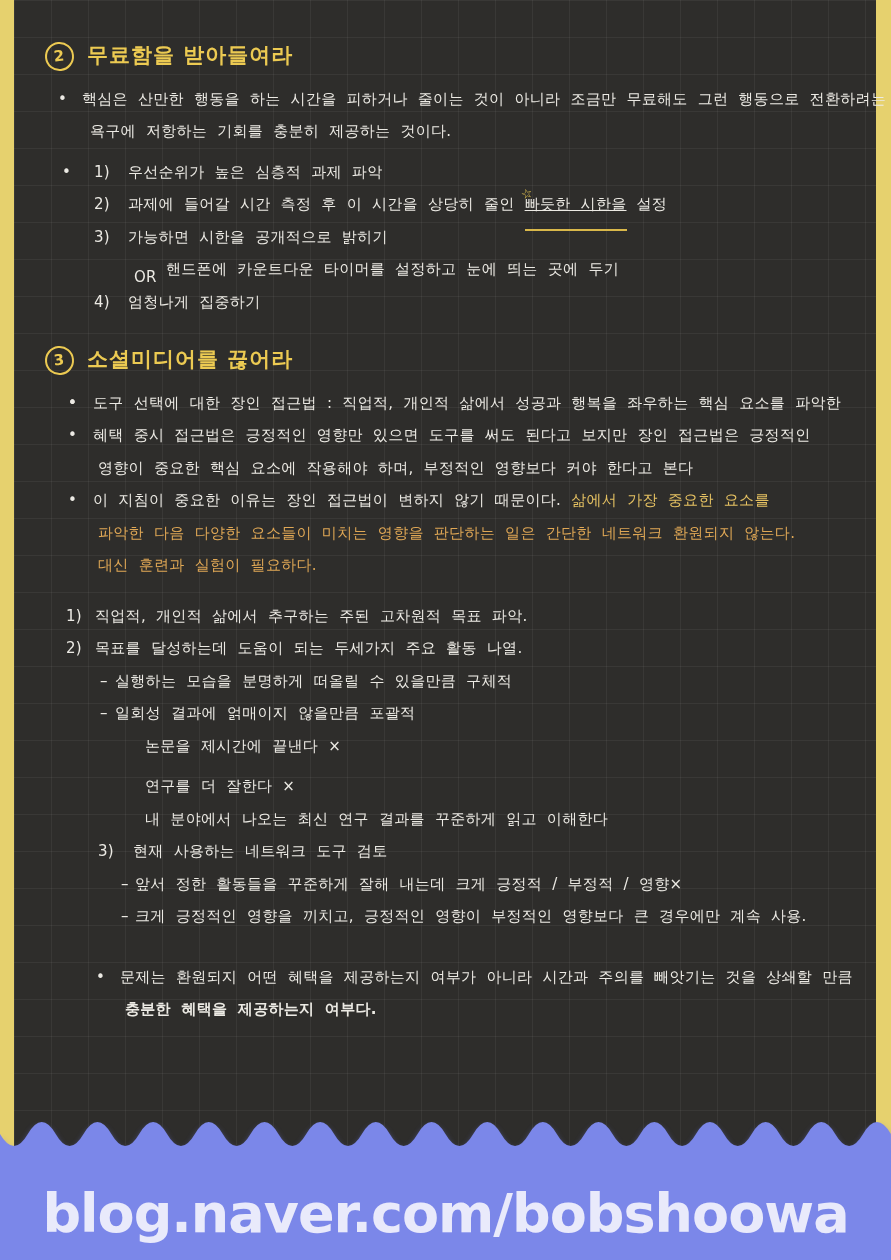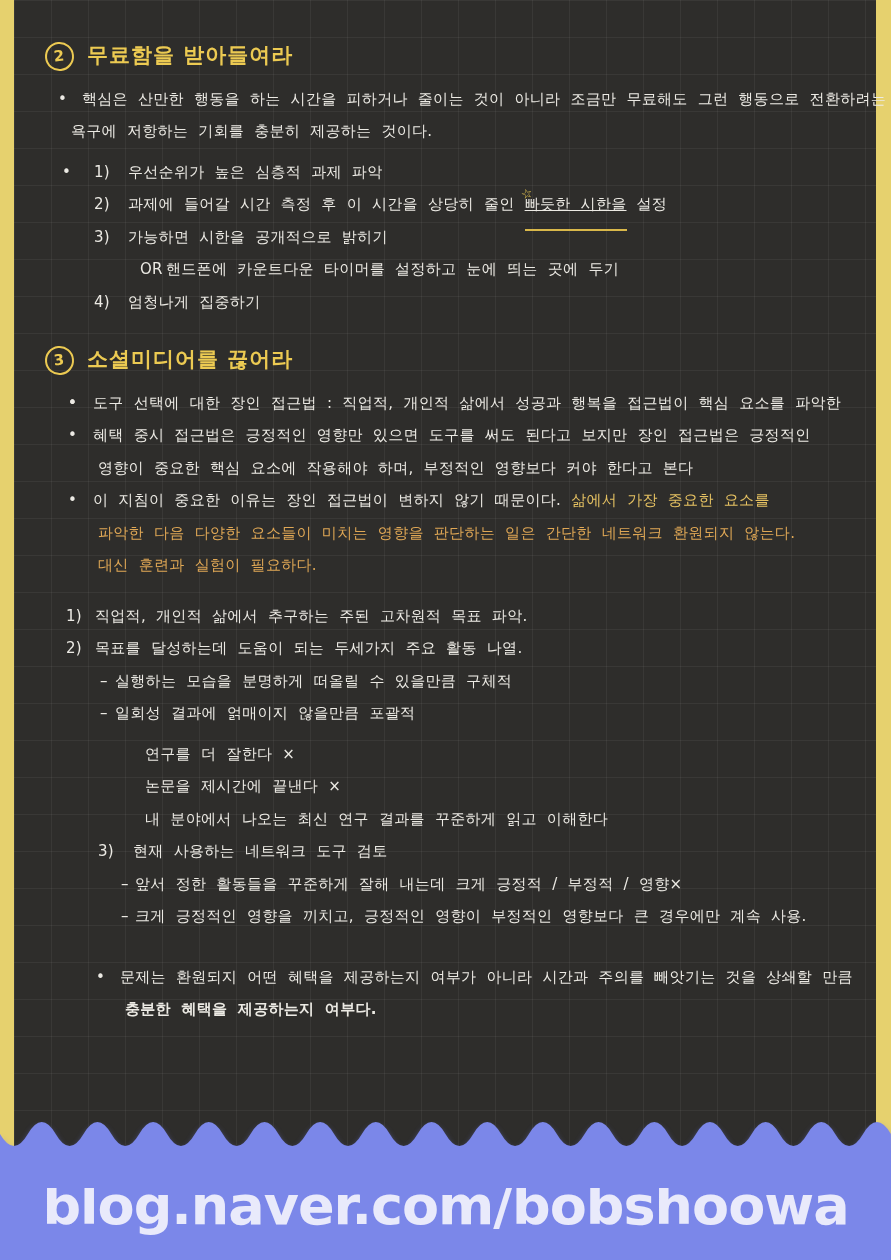--- a/index.html
+++ b/index.html
@@ -21,44 +21,44 @@
   .heading{font-size:21px;font-weight:bold;color:var(--heading,#ecca52);
     padding-left:31px;margin-bottom:12px;letter-spacing:1px;line-height:30px;}
   .circle-num{display:inline-block;width:25px;height:25px;line-height:25px;text-align:center;
     border:2px solid var(--heading,#ecca52);border-radius:50%;font-size:15px;margin-right:13px;
     vertical-align:middle;transform:rotate(-6deg);}
   .line{position:relative;line-height:32.5px;font-size:15px;color:var(--body,#eceae4);
     word-spacing:5px;letter-spacing:.3px;white-space:nowrap;}
   .marker{position:absolute;color:var(--body,#eceae4);}
   
   .i-b1 {padding-left:68px;}  .i-b1 .marker{left:44px;}
-  .i-c1 {padding-left:57px;}
+  .i-c1 {padding-left:76px;}
   .i-b1b{padding-left:86px;}  .i-b1b .marker{left:48px;}
   .i-n1 {padding-left:114px;} .i-n1 .marker{left:80px;}
-  .i-or {padding-left:152px;} .i-or .marker{left:126px;}
+  .i-or {padding-left:152px;} .i-or .marker{left:120px;margin-top:8px;}
   .i-b2 {padding-left:79px;}  .i-b2 .marker{left:54px;}
   .i-c2 {padding-left:84px;}
   .i-n2 {padding-left:81px;}  .i-n2 .marker{left:52px;}
   .i-d1 {padding-left:101px;} .i-d1 .marker{left:86px;}
   .i-ex {padding-left:131px;}
   .i-n3 {padding-left:119px;} .i-n3 .marker{left:84px;}
   .i-d2 {padding-left:121px;} .i-d2 .marker{left:107px;}
   .i-b3 {padding-left:106px;} .i-b3 .marker{left:82px;}
   .i-c3 {padding-left:111px;font-weight:bold;}
   .sp-s{margin-top:8px;} .sp-m{margin-top:18px;} .sp-l{margin-top:28px;}
   .seg.c-a {color:var(--accent,#dfa755);}
   .seg.c-a2{color:var(--accent2,#e5c162);}
   .seg.u{border-bottom:2px solid var(--underline,#d9b84a);padding-bottom:16px;position:relative;text-decoration:underline;}
   .star{position:absolute;left:-4px;top:-17px;font-size:13px;color:var(--heading,#ecca52);
     border:none;transform:rotate(-15deg);}
   .footer{position:absolute;left:0;right:0;bottom:0;height:110px;
     background:var(--footer_bg,#7b87e9);}
   .wave{position:absolute;left:0;top:-32px;width:891px;height:70px;display:block;}
   .footer-text{text-align:center;font-size:54px;font-weight:bold;
-    color:var(--footer_text,#e9eafb);margin-top:24px;letter-spacing:-1px;
+    color:var(--footer_text,#e9eafb);margin-top:32px;letter-spacing:-1px;
     font-family:"DejaVu Sans",sans-serif;}
 </style>
 </head>
 <body style="--bg_yellow: #e6d16e; --note_bg: #2e2d2b; --heading: #ecca52; --body: #eceae4; --accent: #dfa755; --accent2: #e5c162; --underline: #d9b84a; --footer_bg: #7b87e9; --footer_wave_shadow: #6a75d8; --footer_text: #e9eafb;">
 
 <div class="note">
   <div>
       <div class="section-2">
         <div class="heading"><span class="circle-num">2</span><span class="title-text">무료함을  받아들여라</span></div>
         <div class="line i-b1"><span class="marker">•</span><span class="seg">핵심은 산만한 행동을 하는 시간을 피하거나 줄이는 것이 아니라 조금만 무료해도 그런 행동으로 전환하려는</span></div>
@@ -66,32 +66,32 @@
         <div class="line i-b1b sp-s"><span class="marker">•</span></div>
         <div class="line i-n1"><span class="marker">1)</span><span class="seg">우선순위가 높은 심층적 과제 파악</span></div>
         <div class="line i-n1"><span class="marker">2)</span><span class="seg">과제에 들어갈 시간 측정 후 이 시간을 상당히 줄인 </span><span class="seg u">빠듯한 시한을<span class="star">☆</span></span><span class="seg"> 설정</span></div>
         <div class="line i-n1"><span class="marker">3)</span><span class="seg">가능하면 시한을 공개적으로 밝히기</span></div>
         <div class="line i-or"><span class="marker">OR</span><span class="seg">핸드폰에 카운트다운 타이머를 설정하고 눈에 띄는 곳에 두기</span></div>
         <div class="line i-n1"><span class="marker">4)</span><span class="seg">엄청나게 집중하기</span></div>
       </div>
       <div class="section-3">
         <div class="heading"><span class="circle-num">3</span><span class="title-text">소셜미디어를  끊어라</span></div>
         <div class="line i-b2"><span class="marker">•</span></div>
-        <div class="line i-b2"><span class="marker">•</span><span class="seg">도구 선택에 대한 장인 접근법 : 직업적, 개인적 삶에서 성공과 행복을 접근법이 핵심 요소를 파악한</span></div>
+        <div class="line i-b2"><span class="marker">•</span><span class="seg">도구 선택에 대한 장인 접근법 : 직업적, 개인적 삶에서 성공과 행복을 좌우하는 핵심 요소를 파악한</span></div>
         <div class="line i-b2"><span class="marker">•</span><span class="seg">혜택 중시 접근법은 긍정적인 영향만 있으면 도구를 써도 된다고 보지만 장인 접근법은 긍정적인</span></div>
         <div class="line i-c2"><span class="seg">영향이 중요한 핵심 요소에 작용해야 하며, 부정적인 영향보다 커야 한다고 본다</span></div>
         <div class="line i-b2"><span class="marker">•</span><span class="seg">이 지침이 중요한 이유는 장인 접근법이 변하지 않기 때문이다. </span><span class="seg c-a2">삶에서 가장 중요한 요소를</span></div>
         <div class="line i-c2"><span class="seg c-a">파악한 다음 다양한 요소들이 미치는 영향을 판단하는 일은 간단한 네트워크 환원되지 않는다.</span></div>
         <div class="line i-c2"><span class="seg c-a">대신 훈련과 실험이 필요하다.</span></div>
         <div class="line i-n2 sp-m"><span class="marker">1)</span><span class="seg">직업적, 개인적 삶에서 추구하는 주된 고차원적 목표 파악.</span></div>
         <div class="line i-n2"><span class="marker">2)</span><span class="seg">목표를 달성하는데 도움이 되는 두세가지 주요 활동 나열.</span></div>
         <div class="line i-d1"><span class="marker">–</span><span class="seg">실행하는 모습을 분명하게 떠올릴 수 있을만큼 구체적</span></div>
         <div class="line i-d1"><span class="marker">–</span><span class="seg">일회성 결과에 얽매이지 않을만큼 포괄적</span></div>
+        <div class="line i-ex"><span class="seg">논문을 제시간에 끝낸다 ×</span></div>
         <div class="line i-ex sp-s"><span class="seg">연구를 더 잘한다 ×</span></div>
-        <div class="line i-ex"><span class="seg">논문을 제시간에 끝낸다 ×</span></div>
         <div class="line i-ex"><span class="seg">내 분야에서 나오는 최신 연구 결과를 꾸준하게 읽고 이해한다</span></div>
         <div class="line i-n3"><span class="marker">3)</span><span class="seg">현재 사용하는 네트워크 도구 검토</span></div>
         <div class="line i-d2"><span class="marker">–</span><span class="seg">앞서 정한 활동들을 꾸준하게 잘해 내는데 크게 긍정적 / 부정적 / 영향×</span></div>
         <div class="line i-d2"><span class="marker">–</span><span class="seg">크게 긍정적인 영향을 끼치고, 긍정적인 영향이 부정적인 영향보다 큰 경우에만 계속 사용.</span></div>
         <div class="line i-b3 sp-l"><span class="marker">•</span><span class="seg">문제는 환원되지 어떤 혜택을 제공하는지 여부가 아니라 시간과 주의를 빼앗기는 것을 상쇄할 만큼</span></div>
         <div class="line i-c3"><span class="seg">충분한 혜택을 제공하는지 여부다.</span></div>
       </div>
     </div>
 </div>
 

